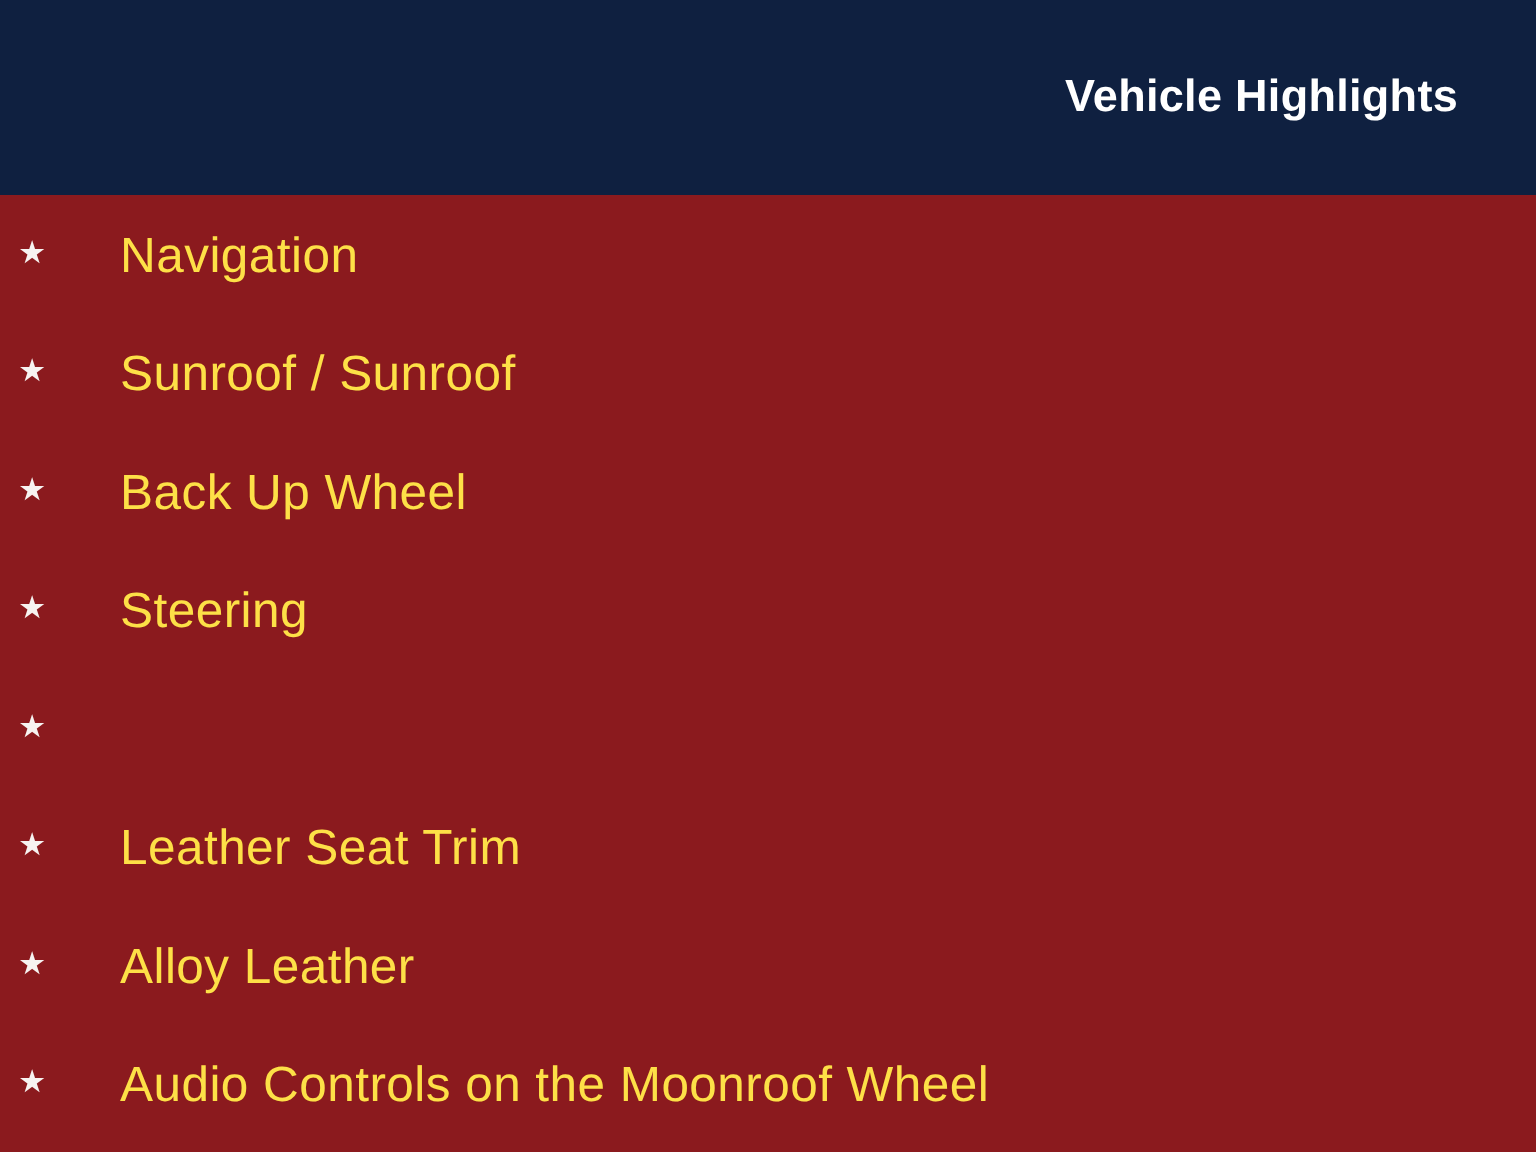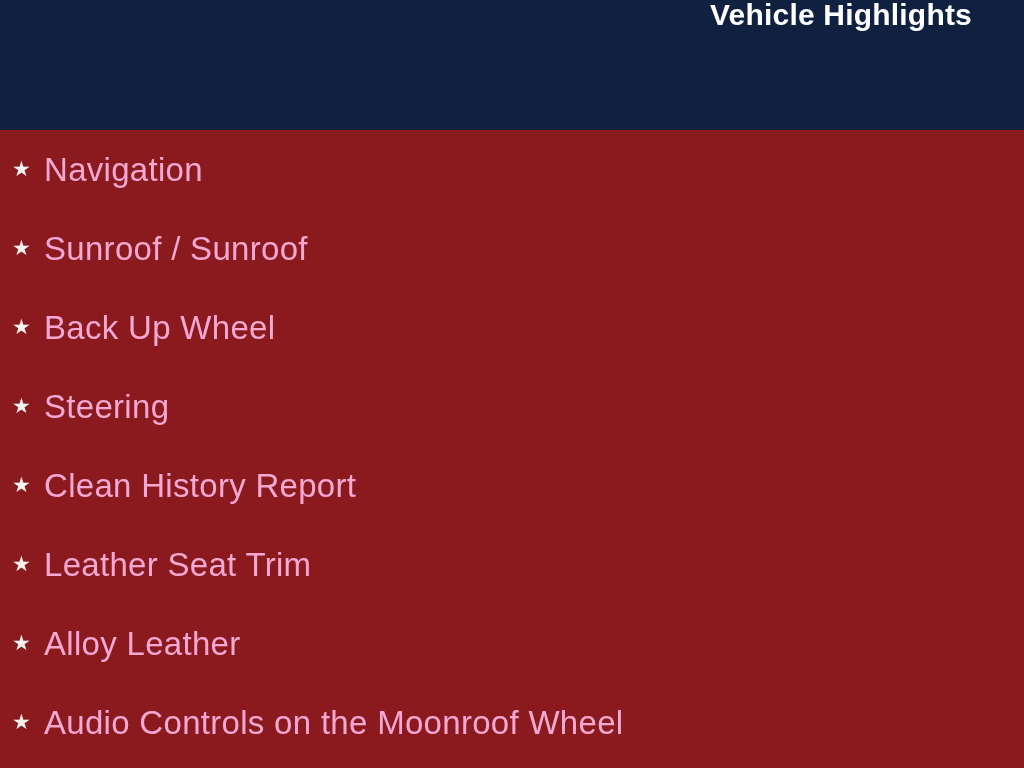--- a/index.html
+++ b/index.html
@@ -24,21 +24,21 @@
 
   
   .header {
     position: absolute;
     left: 0;
     top: 0;
     width: 1024px;
     height: 130px;
     background: #0f2040;
     display: flex;
-    align-items: flex-start;
+    align-items: center;
     justify-content: flex-end;
     box-sizing: border-box;
     padding-right: 52px;
   }
 
   .header-title {
     color: #ffffff;
     font-family: "Liberation Sans", sans-serif;
     font-size: 30px;
     font-weight: bold;
@@ -81,27 +81,28 @@
     width: 32px;
     color: #f7f3f1;
     font-size: 21px;
     line-height: 1;
     text-align: left;
     margin-top: -2px;
     user-select: none;
   }
 
   .item-label {
-    color: #f9a8d4;
+    color: #fde047;
     font-family: "Liberation Sans", sans-serif;
     font-size: 33px;
     font-weight: normal;
     letter-spacing: 0.3px;
     line-height: 1;
     white-space: nowrap;
+    margin-left: 36px;
   }
 </style>
 </head>
 <body>
 
 <div class="slide">
 
   <div class="header">
     <div class="header-title">Vehicle Highlights</div>
   </div>
@@ -124,21 +125,20 @@
         <span class="item-label">Back Up Wheel</span>
       </li>
 
       <li class="highlight-item">
         <span class="star-icon">★</span>
         <span class="item-label">Steering</span>
       </li>
 
       <li class="highlight-item">
         <span class="star-icon">★</span>
-        <span class="item-label">Clean History Report</span>
       </li>
 
       <li class="highlight-item">
         <span class="star-icon">★</span>
         <span class="item-label">Leather Seat Trim</span>
       </li>
 
       <li class="highlight-item">
         <span class="star-icon">★</span>
         <span class="item-label">Alloy Leather</span>

